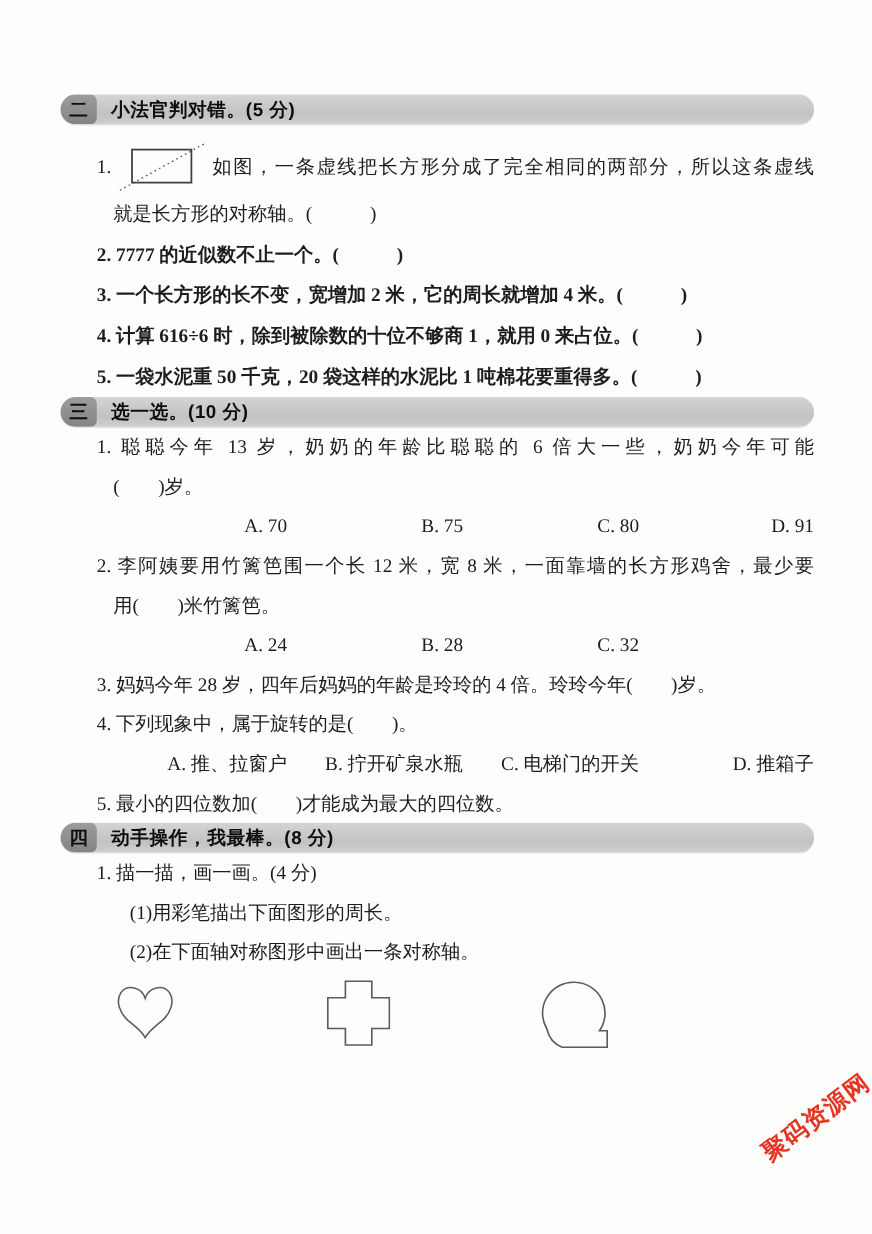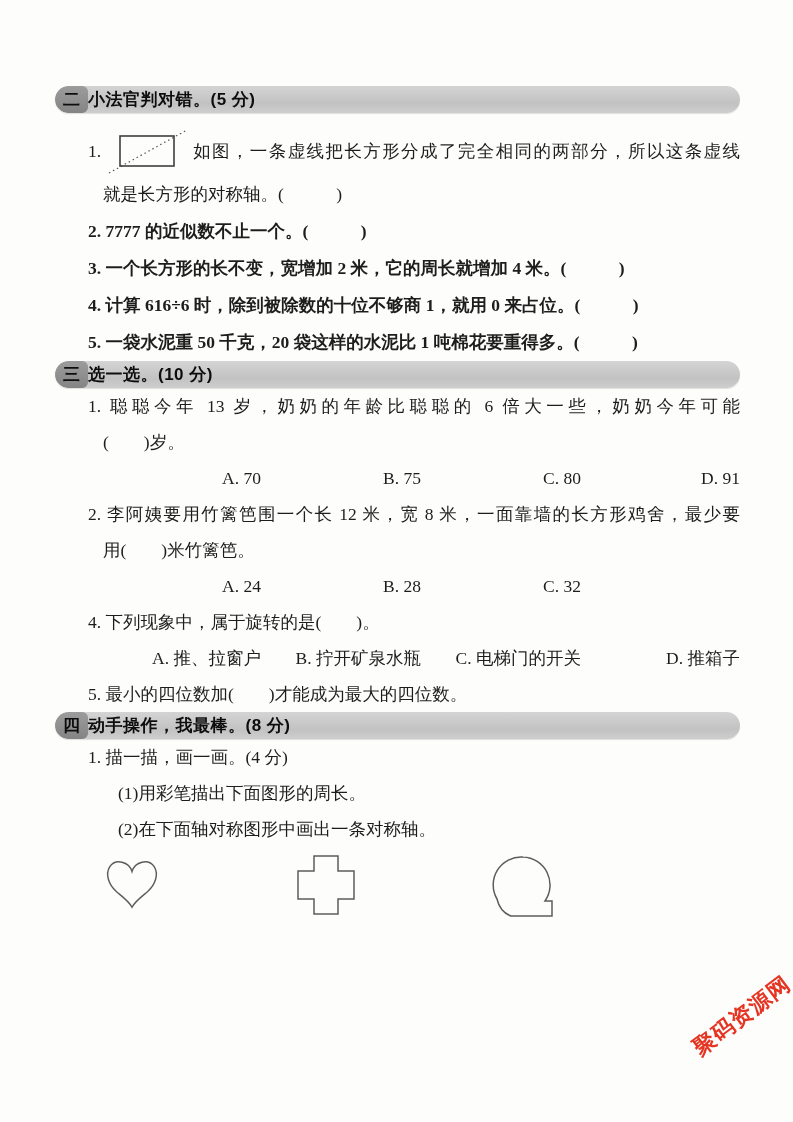--- a/index.html
+++ b/index.html
@@ -22,21 +22,21 @@
     height: 27px; min-width: 33px;
     background: linear-gradient(180deg, #9c9c9c, #848484);
     border-radius: 14px 6px 6px 14px;
     display: flex; align-items: center; justify-content: center;
     font-family: "Liberation Sans", "DejaVu Sans", sans-serif;
     font-weight: 700; font-size: 17px; color: #0d0d0d;
   }
   .sec-title {
     font-family: "Liberation Sans", "DejaVu Sans", sans-serif;
     font-weight: 700; font-size: 17px; color: #0d0d0d;
-    padding-left: 0; letter-spacing: 0.5px;
+    padding-left: 13px; letter-spacing: 0.5px;
   }
 
   .j-first { display: flex; align-items: center; margin: 13px 0 0 33px; height: 50px; }
   .j-num { flex: none; }
   .fig-rect { flex: none; margin-left: 6px; }
   .fig-rect svg { display: block; }
   .j-first-text { display: block; flex: 1; margin-left: 4px; text-align-last: justify; }
 
   .j-cont, .j-row { display: flex; justify-content: flex-start; line-height: 37px; }
   .j-cont { margin-left: 48px; }
@@ -128,20 +128,21 @@
     </div>
 
     <div class="s3-line justify-last">2. 李阿姨要用竹篱笆围一个长 12 米，宽 8 米，一面靠墙的长方形鸡舍，最少要</div>
     <div class="s3-cont">用(　　)米竹篱笆。</div>
     <div class="opts">
       <span>A. 24</span>
       <span>B. 28</span>
       <span>C. 32</span>
     </div>
 
+    <div class="s3-line">3. 妈妈今年 28 岁，四年后妈妈的年龄是玲玲的 4 倍。玲玲今年(　　)岁。</div>
 
     <div class="s3-line">4. 下列现象中，属于旋转的是(　　)。</div>
     <div class="opts">
       <span>A. 推、拉窗户</span>
       <span>B. 拧开矿泉水瓶</span>
       <span>C. 电梯门的开关</span>
       <span>D. 推箱子</span>
     </div>
 
     <div class="s3-line">5. 最小的四位数加(　　)才能成为最大的四位数。</div>

